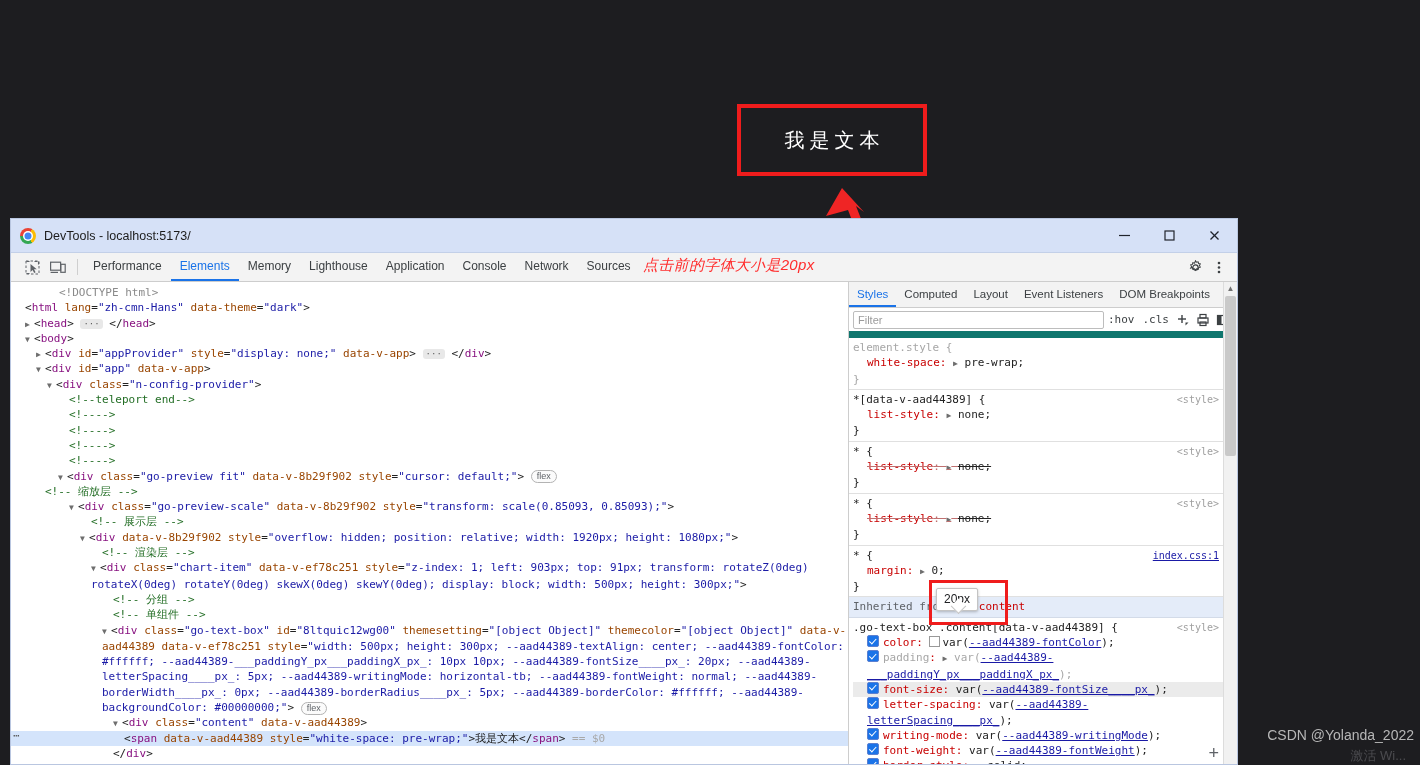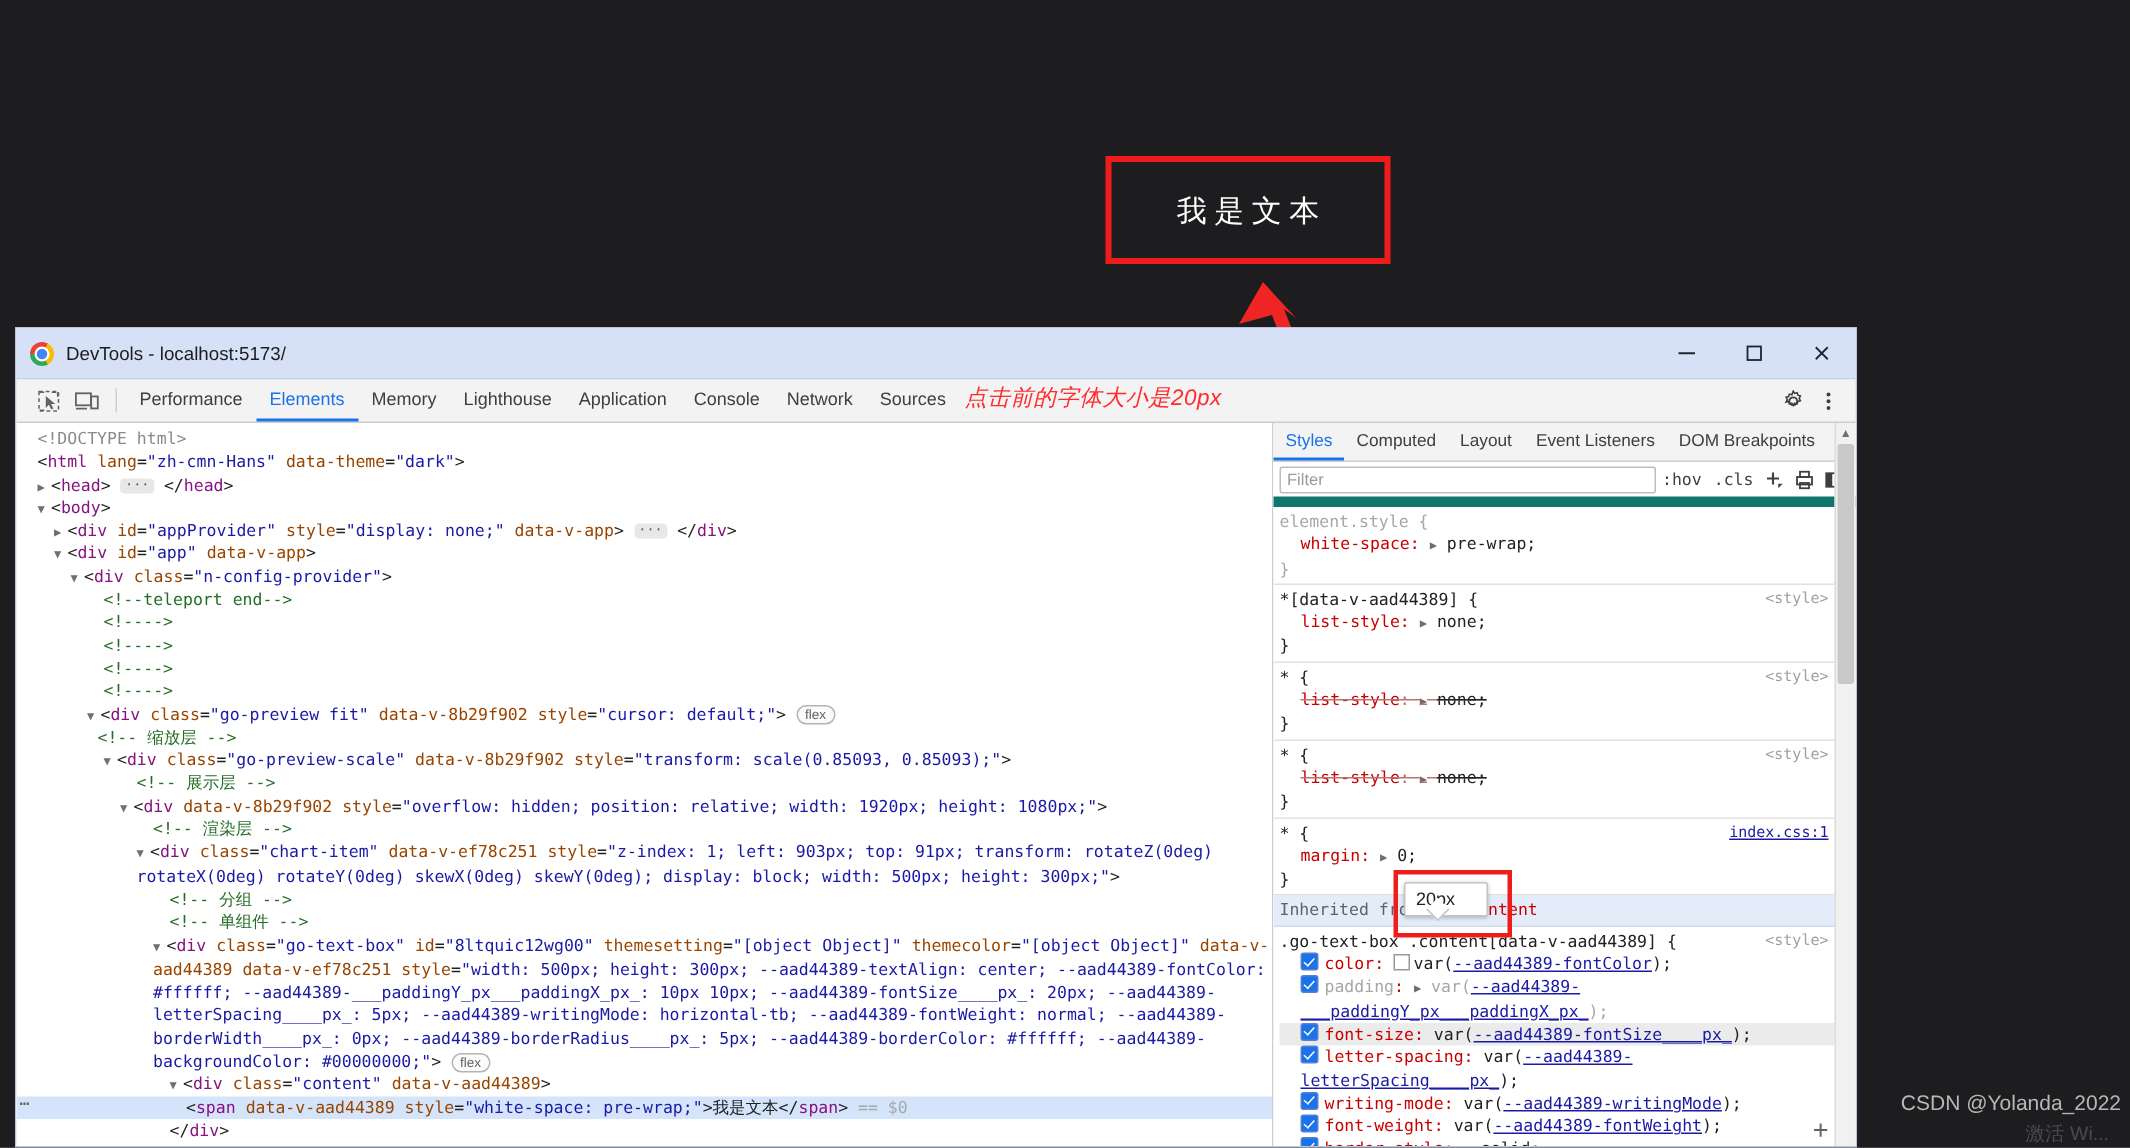--- a/index.html
+++ b/index.html
@@ -397,21 +397,21 @@
   .size-tooltip {
     position: absolute;
     left: 936px; top: 588px;
     z-index: 41;
     background: #ffffff;
     border: 1px solid #c4c4c4;
     box-shadow: 0 1px 3px rgba(0,0,0,0.25);
     font-family: "Liberation Sans", sans-serif;
     font-size: 12px;
     color: #202124;
-    padding: 3px 21px 4px 7px;
+    padding: 3px 7px 4px 7px;
     border-radius: 2px;
     pointer-events: none;
   }
   .size-tooltip::after {
     content: "";
     position: absolute;
     left: 16px; bottom: -6px;
     width: 10px; height: 10px;
     background: #fff;
     border-right: 1px solid #c4c4c4;
@@ -515,34 +515,34 @@
             <circle cx="6" cy="7.5" r="1.3" fill="#3c4043"></circle>
             <circle cx="6" cy="12" r="1.3" fill="#3c4043"></circle>
           </svg>
         </div>
       </div>
     </div>
 
     <div class="dt-body">
 
       <div class="dom-pane" id="dom-pane">
-          <div class="dom-line" style="padding-left: 14px;"><span class="dt-doctype">&lt;!DOCTYPE html&gt;</span></div>
+          <div class="dom-line" style="padding-left: 14px; margin-left: 34px;"><span class="dt-doctype">&lt;!DOCTYPE html&gt;</span></div>
           <div class="dom-line" style="padding-left: 14px;"><span class="pt">&lt;</span><span class="tw">html</span> <span class="an">lang</span><span class="pt">=</span><span class="av">"zh-cmn-Hans"</span> <span class="an">data-theme</span><span class="pt">=</span><span class="av">"dark"</span><span class="pt">&gt;</span></div>
           <div class="dom-line" style="padding-left: 14px;"><span class="arrow-tri">▶</span><span class="pt">&lt;</span><span class="tw">head</span><span class="pt">&gt;</span> <span class="ellipsis-btn">···</span> <span class="pt">&lt;/</span><span class="tw">head</span><span class="pt">&gt;</span></div>
           <div class="dom-line" style="padding-left: 14px;"><span class="arrow-tri">▼</span><span class="pt">&lt;</span><span class="tw">body</span><span class="pt">&gt;</span></div>
           <div class="dom-line" style="padding-left: 25px;"><span class="arrow-tri">▶</span><span class="pt">&lt;</span><span class="tw">div</span> <span class="an">id</span><span class="pt">=</span><span class="av">"appProvider"</span> <span class="an">style</span><span class="pt">=</span><span class="av">"display: none;"</span> <span class="an">data-v-app</span><span class="pt">&gt;</span> <span class="ellipsis-btn">···</span> <span class="pt">&lt;/</span><span class="tw">div</span><span class="pt">&gt;</span></div>
           <div class="dom-line" style="padding-left: 25px;"><span class="arrow-tri">▼</span><span class="pt">&lt;</span><span class="tw">div</span> <span class="an">id</span><span class="pt">=</span><span class="av">"app"</span> <span class="an">data-v-app</span><span class="pt">&gt;</span></div>
           <div class="dom-line" style="padding-left: 36px;"><span class="arrow-tri">▼</span><span class="pt">&lt;</span><span class="tw">div</span> <span class="an">class</span><span class="pt">=</span><span class="av">"n-config-provider"</span><span class="pt">&gt;</span></div>
           <div class="dom-line" style="padding-left: 58px;"><span class="cm">&lt;!--teleport end--&gt;</span></div>
           <div class="dom-line" style="padding-left: 58px;"><span class="cm">&lt;!----&gt;</span></div>
           <div class="dom-line" style="padding-left: 58px;"><span class="cm">&lt;!----&gt;</span></div>
           <div class="dom-line" style="padding-left: 58px;"><span class="cm">&lt;!----&gt;</span></div>
           <div class="dom-line" style="padding-left: 58px;"><span class="cm">&lt;!----&gt;</span></div>
           <div class="dom-line" style="padding-left: 47px;"><span class="arrow-tri">▼</span><span class="pt">&lt;</span><span class="tw">div</span> <span class="an">class</span><span class="pt">=</span><span class="av">"go-preview fit"</span> <span class="an">data-v-8b29f902</span> <span class="an">style</span><span class="pt">=</span><span class="av">"cursor: default;"</span><span class="pt">&gt;</span> <span class="badge-flex">flex</span></div>
-          <div class="dom-line" style="padding-left: 54px;"><span class="cm">&lt;!-- 缩放层 --&gt;</span></div>
+          <div class="dom-line" style="padding-left: 34px;"><span class="cm">&lt;!-- 缩放层 --&gt;</span></div>
           <div class="dom-line" style="padding-left: 58px;"><span class="arrow-tri">▼</span><span class="pt">&lt;</span><span class="tw">div</span> <span class="an">class</span><span class="pt">=</span><span class="av">"go-preview-scale"</span> <span class="an">data-v-8b29f902</span> <span class="an">style</span><span class="pt">=</span><span class="av">"transform: scale(0.85093, 0.85093);"</span><span class="pt">&gt;</span></div>
           <div class="dom-line" style="padding-left: 80px;"><span class="cm">&lt;!-- 展示层 --&gt;</span></div>
           <div class="dom-line" style="padding-left: 69px;"><span class="arrow-tri">▼</span><span class="pt">&lt;</span><span class="tw">div</span> <span class="an">data-v-8b29f902</span> <span class="an">style</span><span class="pt">=</span><span class="av">"overflow: hidden; position: relative; width: 1920px; height: 1080px;"</span><span class="pt">&gt;</span></div>
           <div class="dom-line" style="padding-left: 91px;"><span class="cm">&lt;!-- 渲染层 --&gt;</span></div>
           <div class="dom-line wrap" style="padding-left: 80px;"><span class="arrow-tri">▼</span><span class="pt">&lt;</span><span class="tw">div</span> <span class="an">class</span><span class="pt">=</span><span class="av">"chart-item"</span> <span class="an">data-v-ef78c251</span> <span class="an">style</span><span class="pt">=</span><span class="av">"z-index: 1; left: 903px; top: 91px; transform: rotateZ(0deg) rotateX(0deg) rotateY(0deg) skewX(0deg) skewY(0deg); display: block; width: 500px; height: 300px;"</span><span class="pt">&gt;</span></div>
           <div class="dom-line" style="padding-left: 102px;"><span class="cm">&lt;!-- 分组 --&gt;</span></div>
           <div class="dom-line" style="padding-left: 102px;"><span class="cm">&lt;!-- 单组件 --&gt;</span></div>
           <div class="dom-line wrap" style="padding-left: 91px;"><span class="arrow-tri">▼</span><span class="pt">&lt;</span><span class="tw">div</span> <span class="an">class</span><span class="pt">=</span><span class="av">"go-text-box"</span> <span class="an">id</span><span class="pt">=</span><span class="av">"8ltquic12wg00"</span> <span class="an">themesetting</span><span class="pt">=</span><span class="av">"[object Object]"</span> <span class="an">themecolor</span><span class="pt">=</span><span class="av">"[object Object]"</span> <span class="an">data-v-aad44389</span> <span class="an">data-v-ef78c251</span> <span class="an">style</span><span class="pt">=</span><span class="av">"width: 500px; height: 300px; --aad44389-textAlign: center; --aad44389-fontColor: #ffffff; --aad44389-___paddingY_px___paddingX_px_: 10px 10px; --aad44389-fontSize____px_: 20px; --aad44389-letterSpacing____px_: 5px; --aad44389-writingMode: horizontal-tb; --aad44389-fontWeight: normal; --aad44389-borderWidth____px_: 0px; --aad44389-borderRadius____px_: 5px; --aad44389-borderColor: #ffffff; --aad44389-backgroundColor: #00000000;"</span><span class="pt">&gt;</span> <span class="badge-flex">flex</span></div>
           <div class="dom-line" style="padding-left: 102px;"><span class="arrow-tri">▼</span><span class="pt">&lt;</span><span class="tw">div</span> <span class="an">class</span><span class="pt">=</span><span class="av">"content"</span> <span class="an">data-v-aad44389</span><span class="pt">&gt;</span></div>
           <div class="dom-line selected" style="padding-left: 113px;"><span class="pt">&lt;</span><span class="tw">span</span> <span class="an">data-v-aad44389</span> <span class="an">style</span><span class="pt">=</span><span class="av">"white-space: pre-wrap;"</span><span class="pt">&gt;</span><span class="pt">我是文本</span><span class="pt">&lt;/</span><span class="tw">span</span><span class="pt">&gt;</span> <span class="dollar">== $0</span></div>

